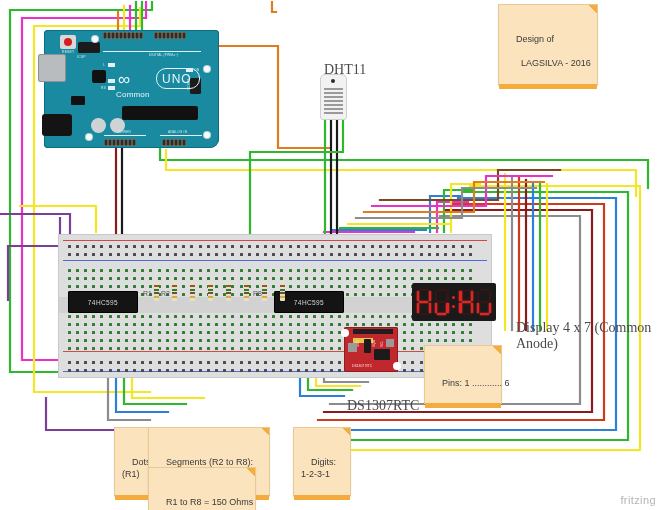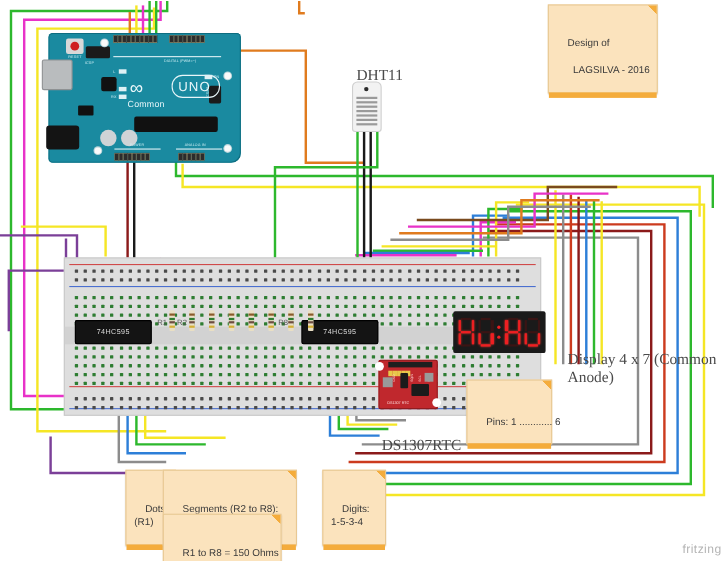--- a/index.html
+++ b/index.html
@@ -1138,21 +1138,21 @@
 
   <div class="note" style="left:148px;top:427px;width:106px;">
     <div class="fold"></div>
     <span>Segments (R2 to R8):
 A - B - C - D - E - F - G</span>
   </div>
 
   <div class="note" style="left:293px;top:427px;width:42px;">
     <div class="fold"></div>
     <span>Digits:
-1-5-3-4</span>
+1-2-3-1</span>
   </div>
 
   <div class="note" style="left:148px;top:467px;width:92px;padding-top:4px;padding-bottom:3px;">
     <div class="fold"></div>
     <span>R1 to R8 = 150 Ohms</span>
   </div>
 
   <div id="fritz">fritzing</div>
 </div>
 

